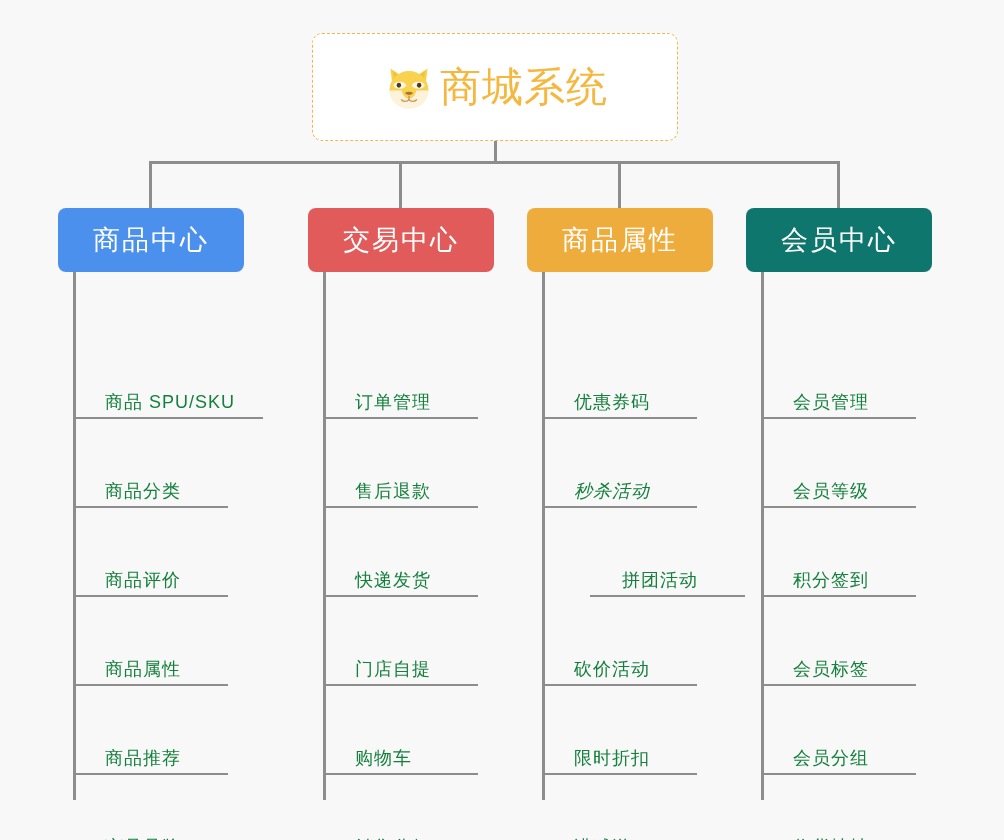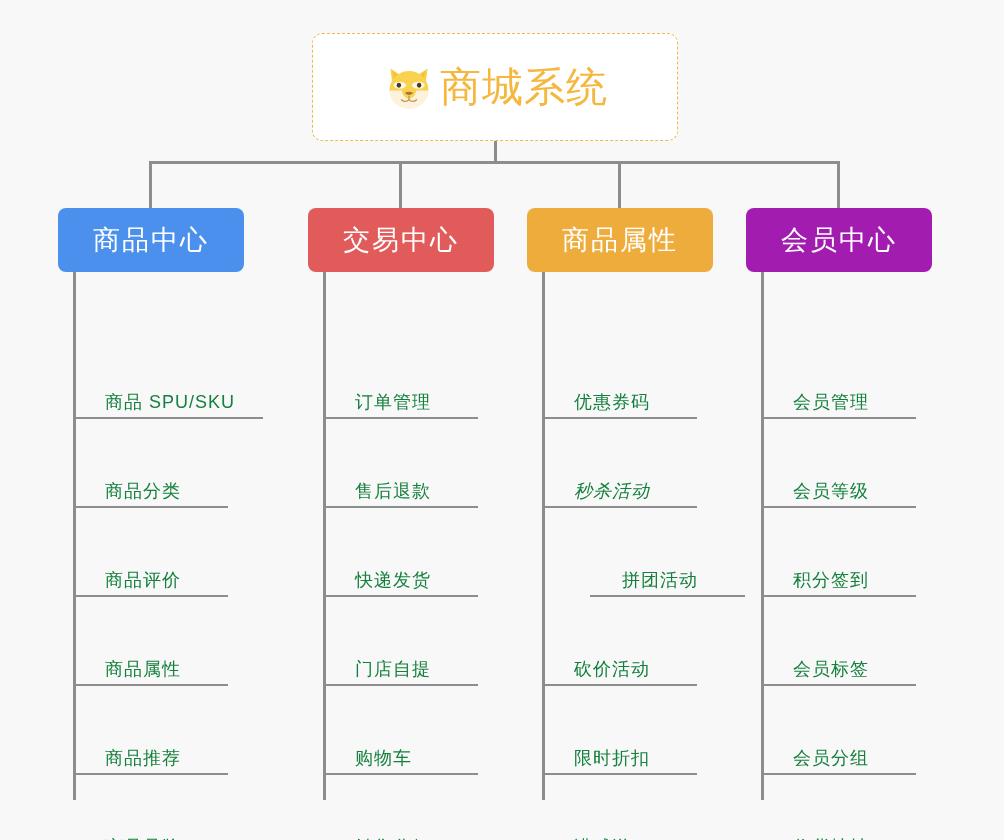--- a/index.html
+++ b/index.html
@@ -247,21 +247,21 @@
       <li class="leaf" style="top: 414px; border-bottom-color: rgb(141, 141, 141); width: 155px; padding-left: 32px;">
           <span class="leaf-label">限时折扣</span>
         </li>
       <li class="leaf" style="top: 503px; border-bottom-color: rgb(141, 141, 141); width: 155px;">
           <span class="leaf-label">满减送</span>
         </li>
     </ul>
   </div>
 
   <div class="branch branch-4">
-    <div class="branch-header" style="background: #a21caf;">
+    <div class="branch-header" style="background: #0f766e;">
       <span class="label">会员中心</span>
     </div>
     <div class="branch-spine" style="background: rgb(141, 141, 141); height: 528px;"></div>
     <ul class="leaf-list">
       <li class="leaf" style="top: 58px; border-bottom-color: rgb(141, 141, 141); width: 155px;">
           <span class="leaf-label">会员管理</span>
         </li>
       <li class="leaf" style="top: 147px; border-bottom-color: rgb(141, 141, 141); width: 155px;">
           <span class="leaf-label">会员等级</span>
         </li>

